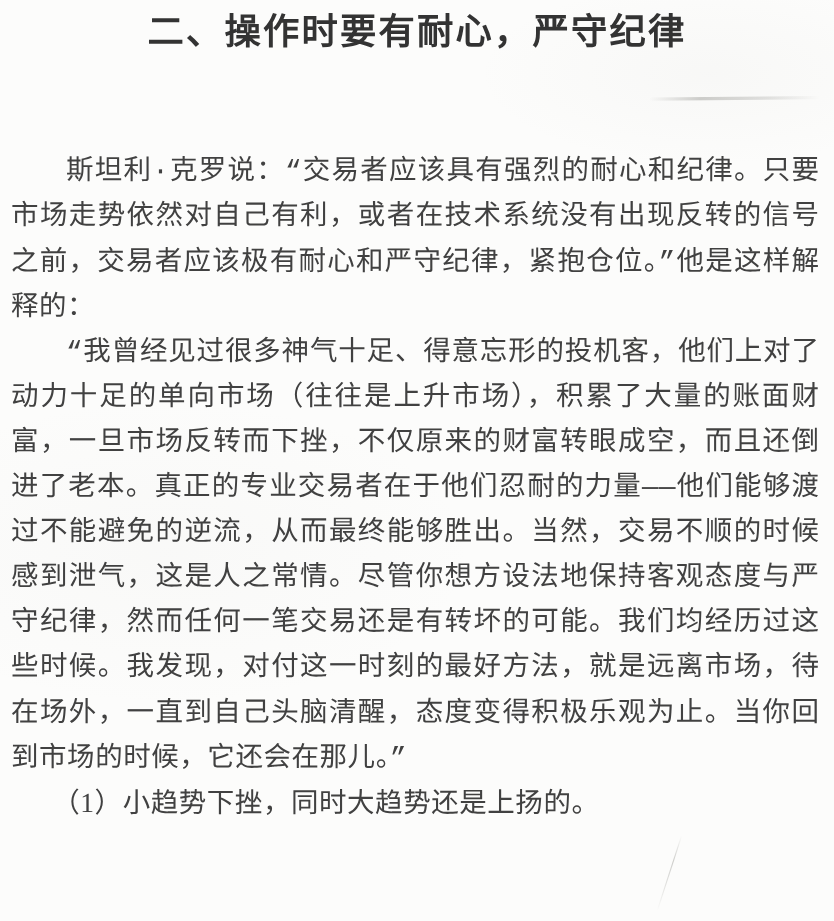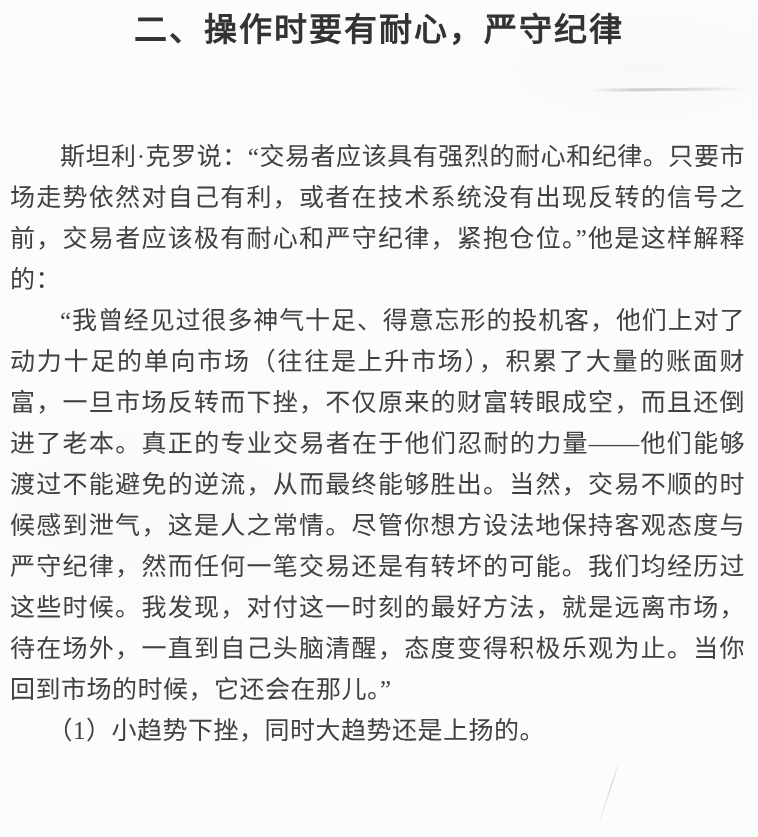--- a/index.html
+++ b/index.html
@@ -43,20 +43,21 @@
   }
 
   .para {
     font-size: 25px;
     line-height: 41px;
     color: #414141;
     text-align: justify;
     text-justify: inter-ideograph;
     text-indent: 2em;
     letter-spacing: 0.5px;
+    font-family: Liberation Mono, monospace;
   }
 
   .list-item {
     font-size: 25px;
     line-height: 41px;
     color: #414141;
     text-align: justify;
     text-justify: inter-ideograph;
     text-indent: 1.5em;
     letter-spacing: 0.5px;

